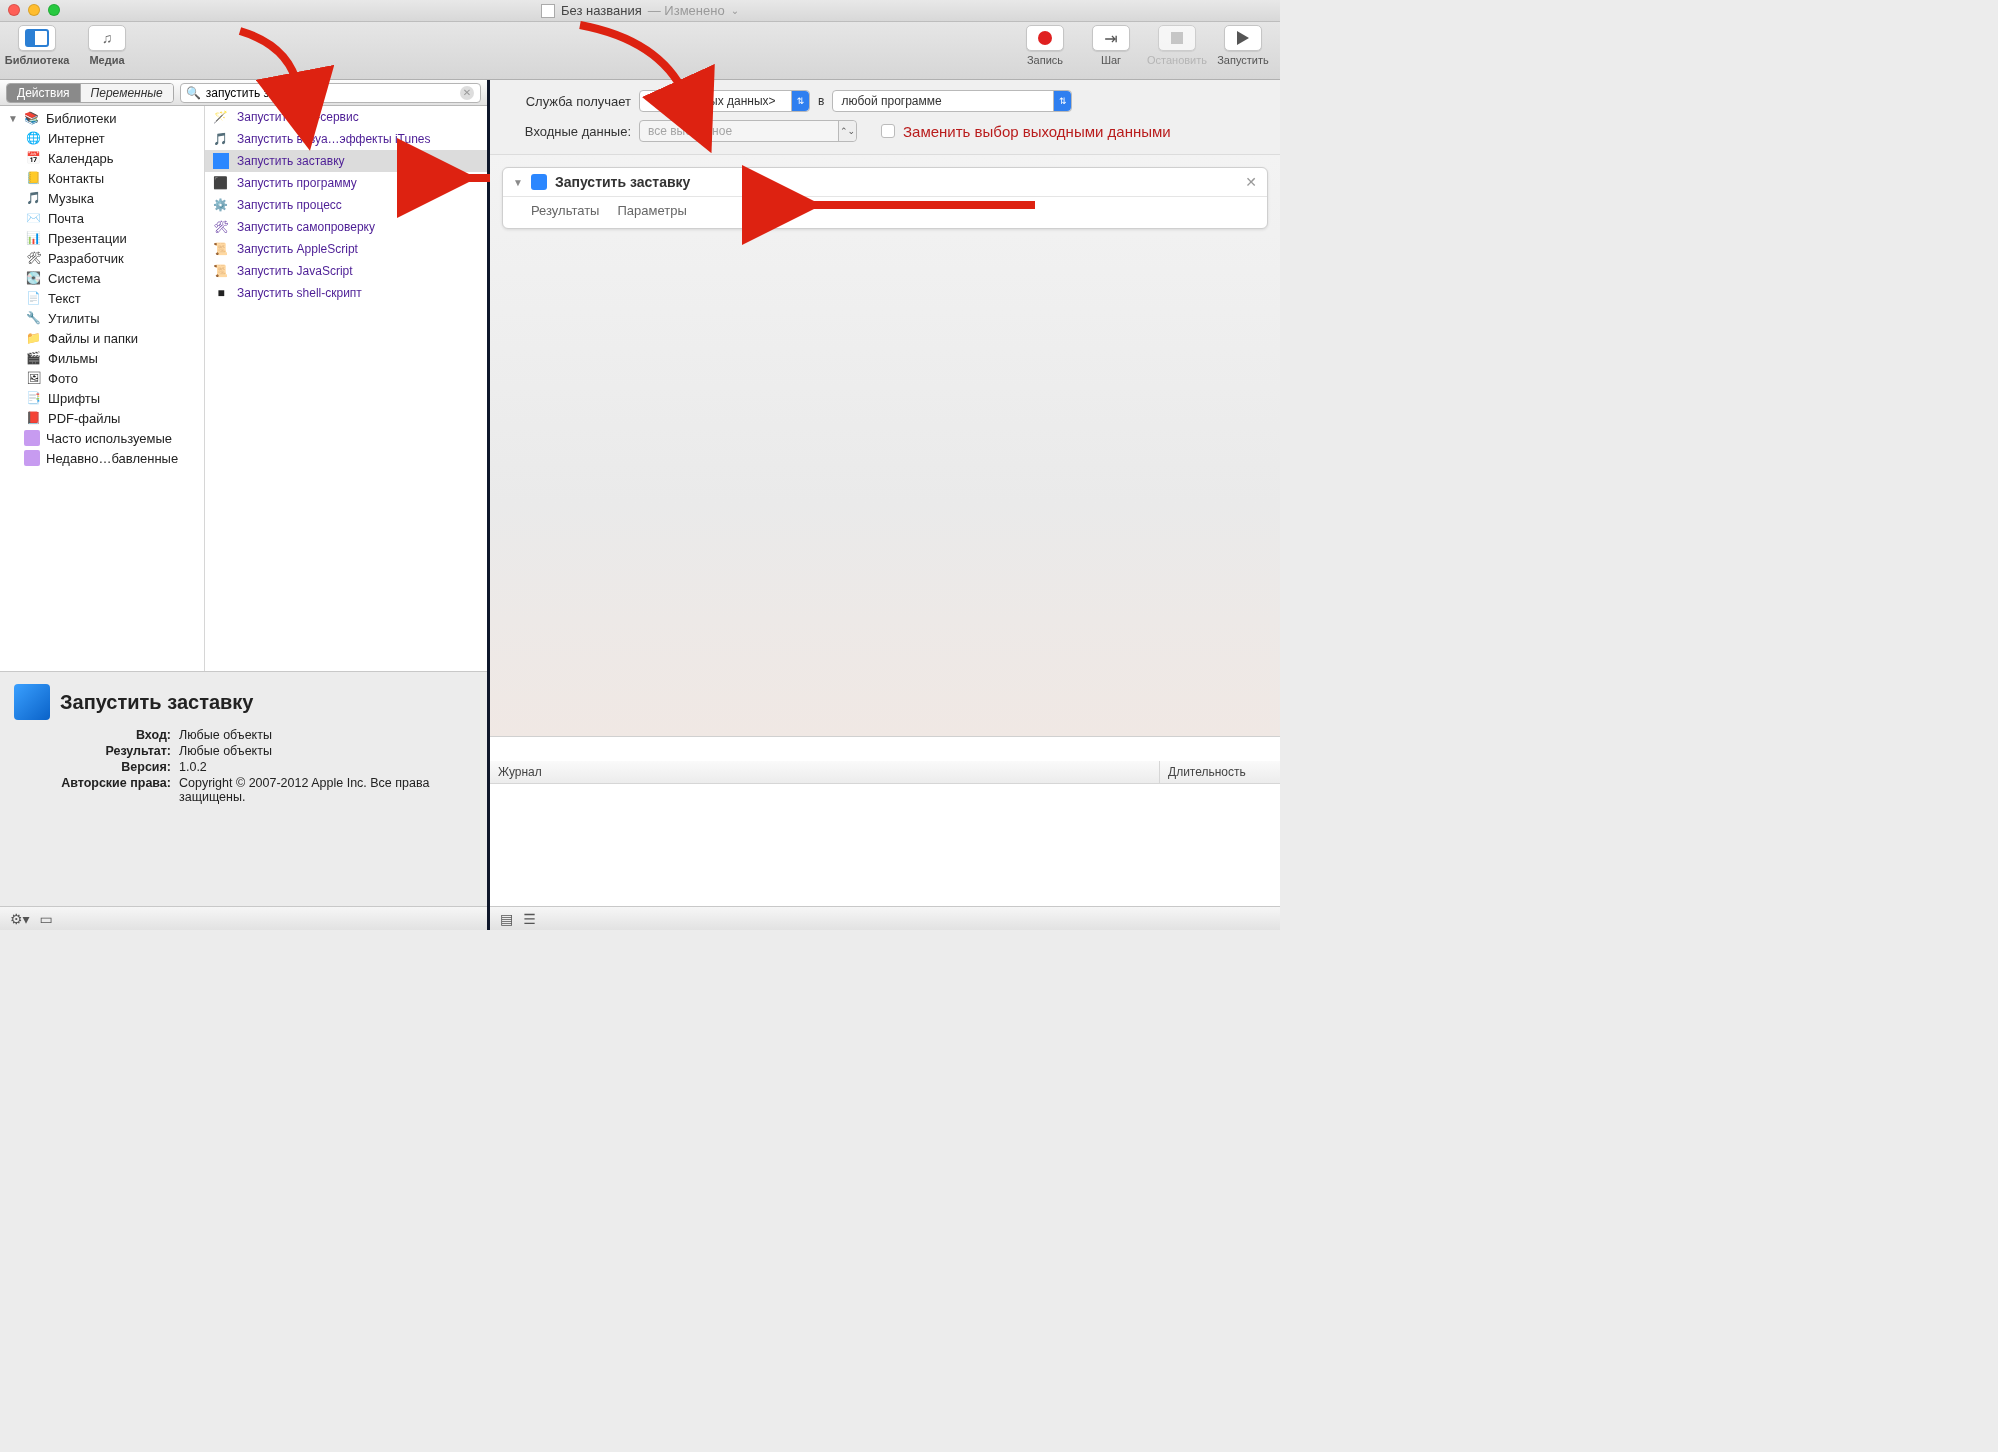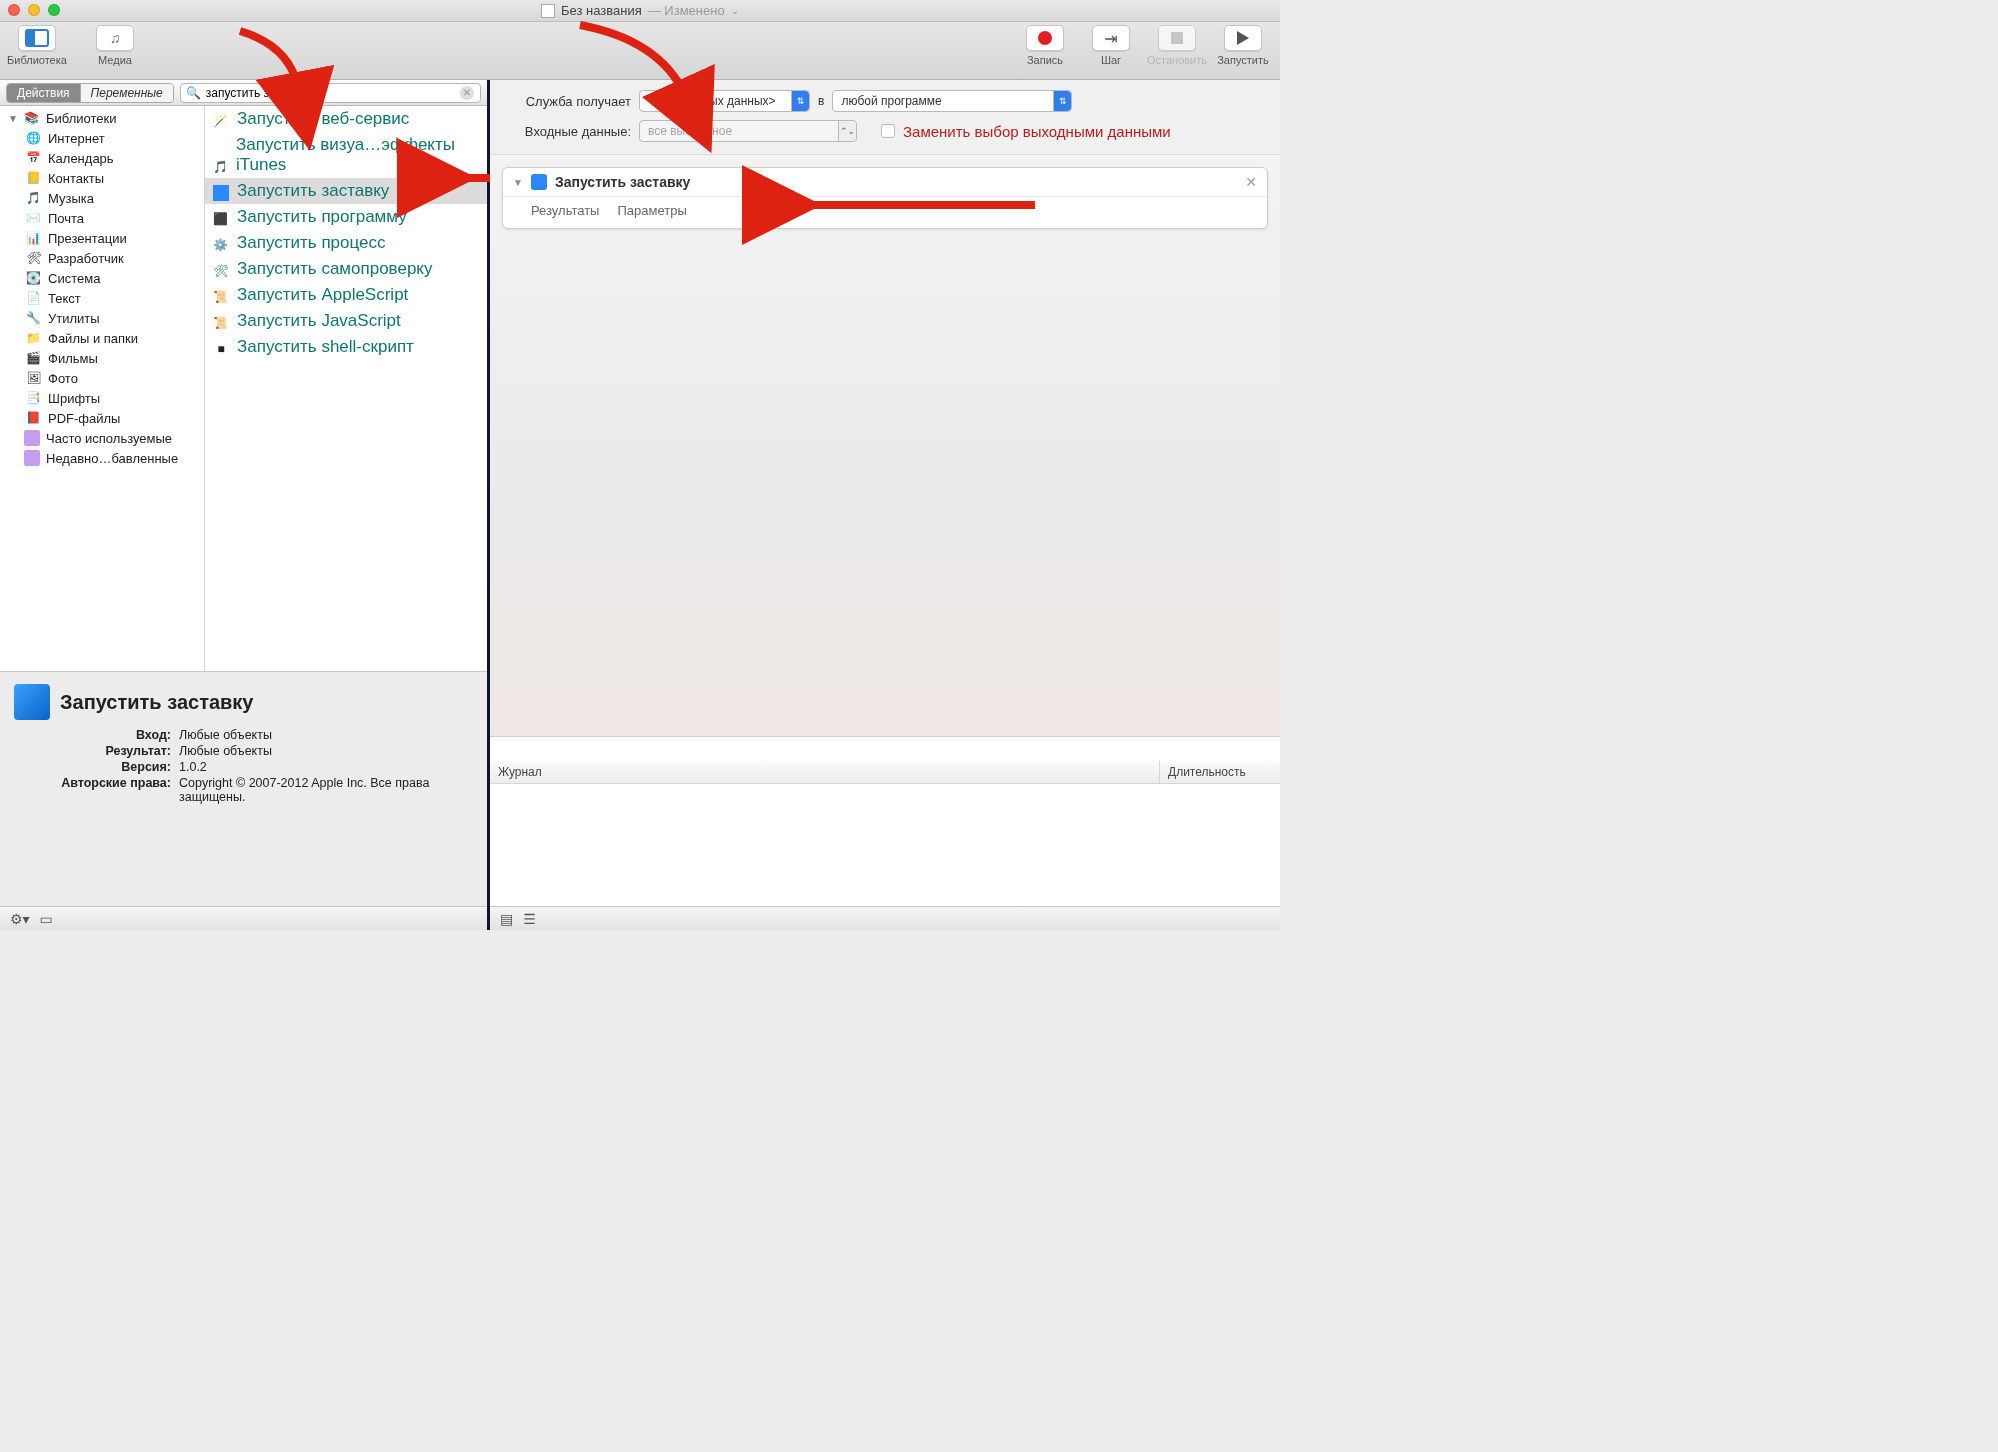--- a/index.html
+++ b/index.html
@@ -12,21 +12,21 @@
 .t-red { background: #ff5f57; box-shadow: inset 0 0 0 1px rgba(0,0,0,.15); }
 .t-yel { background: #ffbd2e; box-shadow: inset 0 0 0 1px rgba(0,0,0,.15); }
 .t-grn { background: #28c940; box-shadow: inset 0 0 0 1px rgba(0,0,0,.15); }
 .title-text { font-size: 13px; color: #444; display:flex; align-items:center; gap:6px;}
 .title-text .doc-icon{ width:14px;height:14px;background:#fff;border:1px solid #aaa;display:inline-block;}
 .title-text .mod{ color:#9a9a9a;}
 .title-text .chev{ color:#9a9a9a; font-size:10px;}
 
 
 .toolbar { height: 58px; background: linear-gradient(#e6e6e6,#d6d6d6); border-bottom: 1px solid #b0b0b0; display:flex; align-items:flex-start; padding:3px 8px 0 8px;}
-.tb-left { display:flex; gap:20px;}
+.tb-left { display:flex; gap:12px;font-weight:bold;}
 .tb-right { margin-left:auto; display:flex; gap:8px;}
 .tb-btn { display:flex; flex-direction:column; align-items:center; width:58px;}
 .tb-icon { width:38px; height:26px; background:#fff; border:1px solid #c5c5c5; border-radius:5px; display:flex; align-items:center; justify-content:center; box-shadow: 0 1px 1px rgba(0,0,0,.1);}
 .tb-label { font-size:11px; color:#555; margin-top:3px; white-space:nowrap;}
 .tb-icon.rec::before{content:"";width:14px;height:14px;background:#e02020;border-radius:50%;}
 .tb-icon.step::before{content:"⇥";font-size:16px;color:#555;}
 .tb-icon.stop::before{content:"";width:12px;height:12px;background:#bbb;}
 .tb-icon.play::before{content:"";width:0;height:0;border-left:12px solid #555;border-top:7px solid transparent;border-bottom:7px solid transparent;}
 .tb-icon.lib::before{content:"";width:20px;height:14px;border:2px solid #2b7fd4;border-radius:3px; background:linear-gradient(90deg,#2b7fd4 0 40%, transparent 40% 100%);}
 .tb-icon.media::before{content:"♫";font-size:14px;color:#666;}
@@ -69,21 +69,21 @@
 .tree-row .ic.util::before{content:"🔧";}
 .tree-row .ic.file::before{content:"📁";}
 .tree-row .ic.mov::before{content:"🎬";}
 .tree-row .ic.pho::before{content:"🖼";}
 .tree-row .ic.font::before{content:"📑";}
 .tree-row .ic.pdf::before{content:"📕";}
 .tree-row .ic.smart{ width:16px;height:16px;background:#c79bf0;border-radius:2px;}
 .tree-row.indent{ padding-left:26px;}
 
 .results { flex:1; background:#fff; overflow:auto;}
-.res-row { display:flex; align-items:flex-end; gap:8px; padding:3px 8px; font-size:17px; color:#0f766e; cursor:pointer;}
+.res-row { display:flex; align-items:center; gap:8px; padding:3px 8px; font-size:12px; color:#4c1d95; cursor:pointer;}
 .res-row .ric{ width:16px; height:16px; display:inline-flex;align-items:center;justify-content:center;font-size:12px;}
 .res-row .ric.wand::before{content:"🪄";}
 .res-row .ric.music::before{content:"🎵";}
 .res-row .ric.ss{ background:#2b87ff; color:#fff; font-size:9px;}
 .res-row .ric.app::before{content:"⬛";}
 .res-row .ric.gear::before{content:"⚙️";}
 .res-row .ric.tools::before{content:"🛠";}
 .res-row .ric.script::before{content:"📜";}
 .res-row .ric.term::before{content:"■"; color:#222;}
 .res-row.selected{ background:#dcdcdc;}

